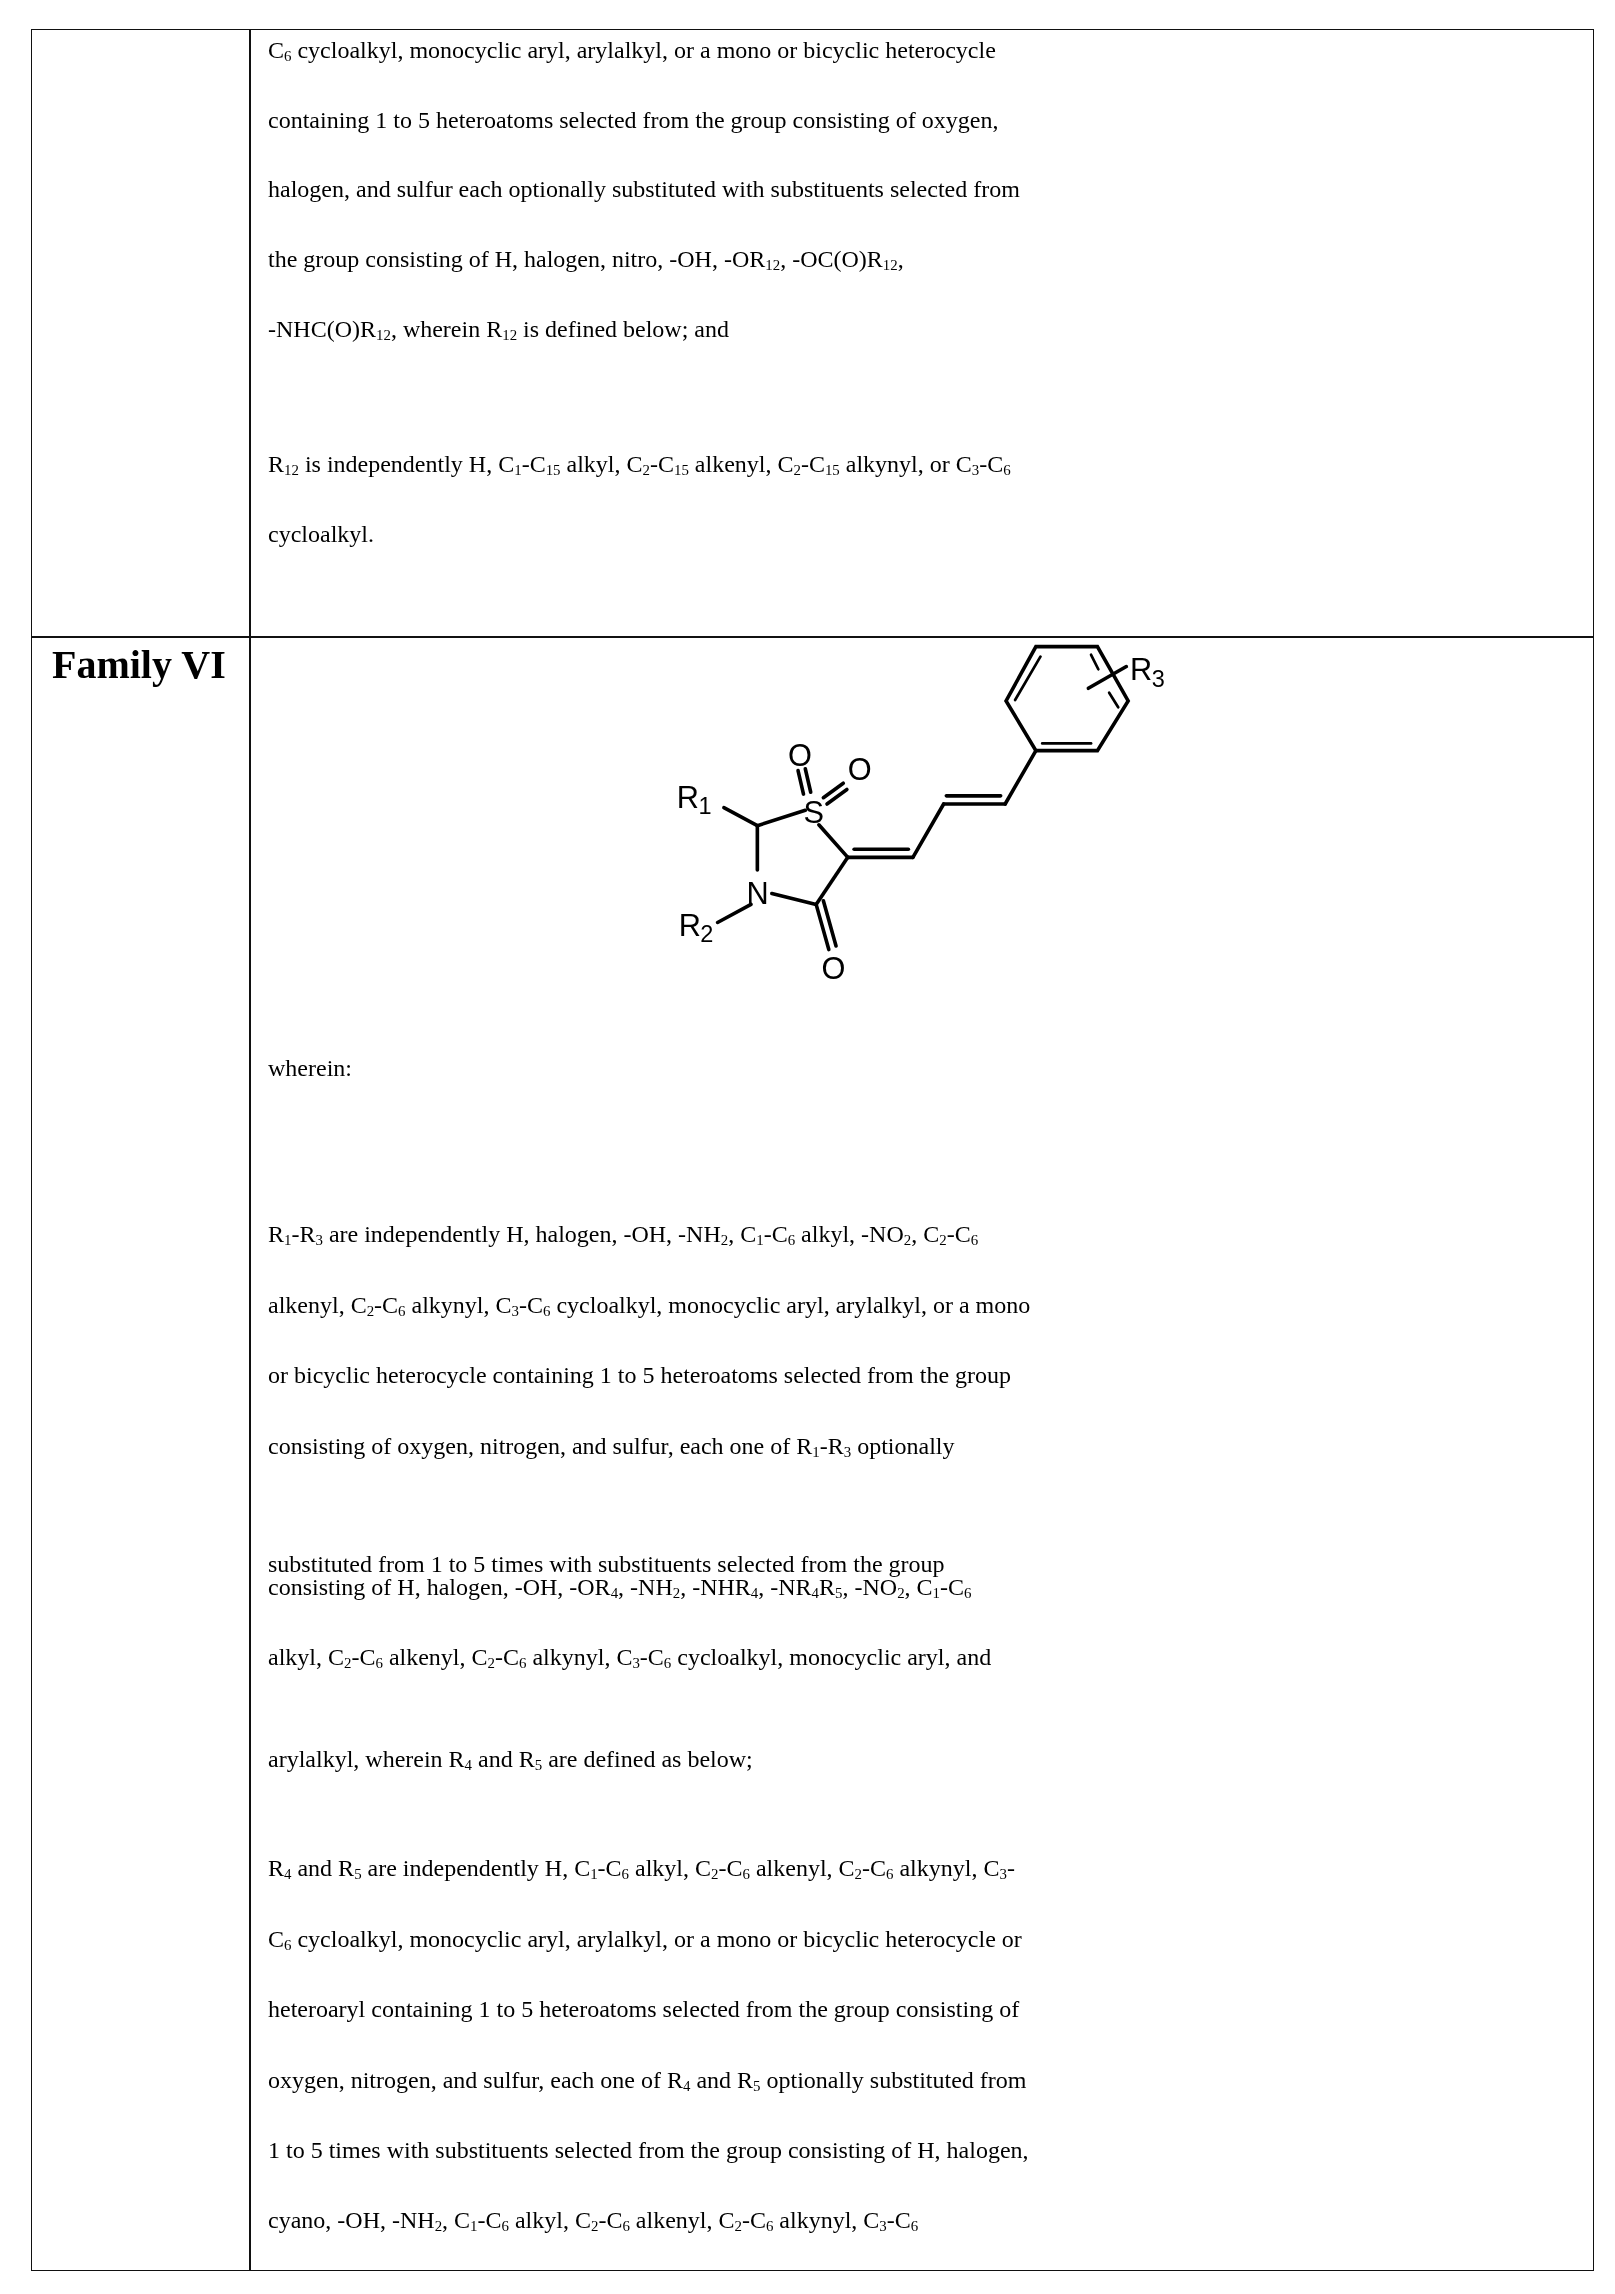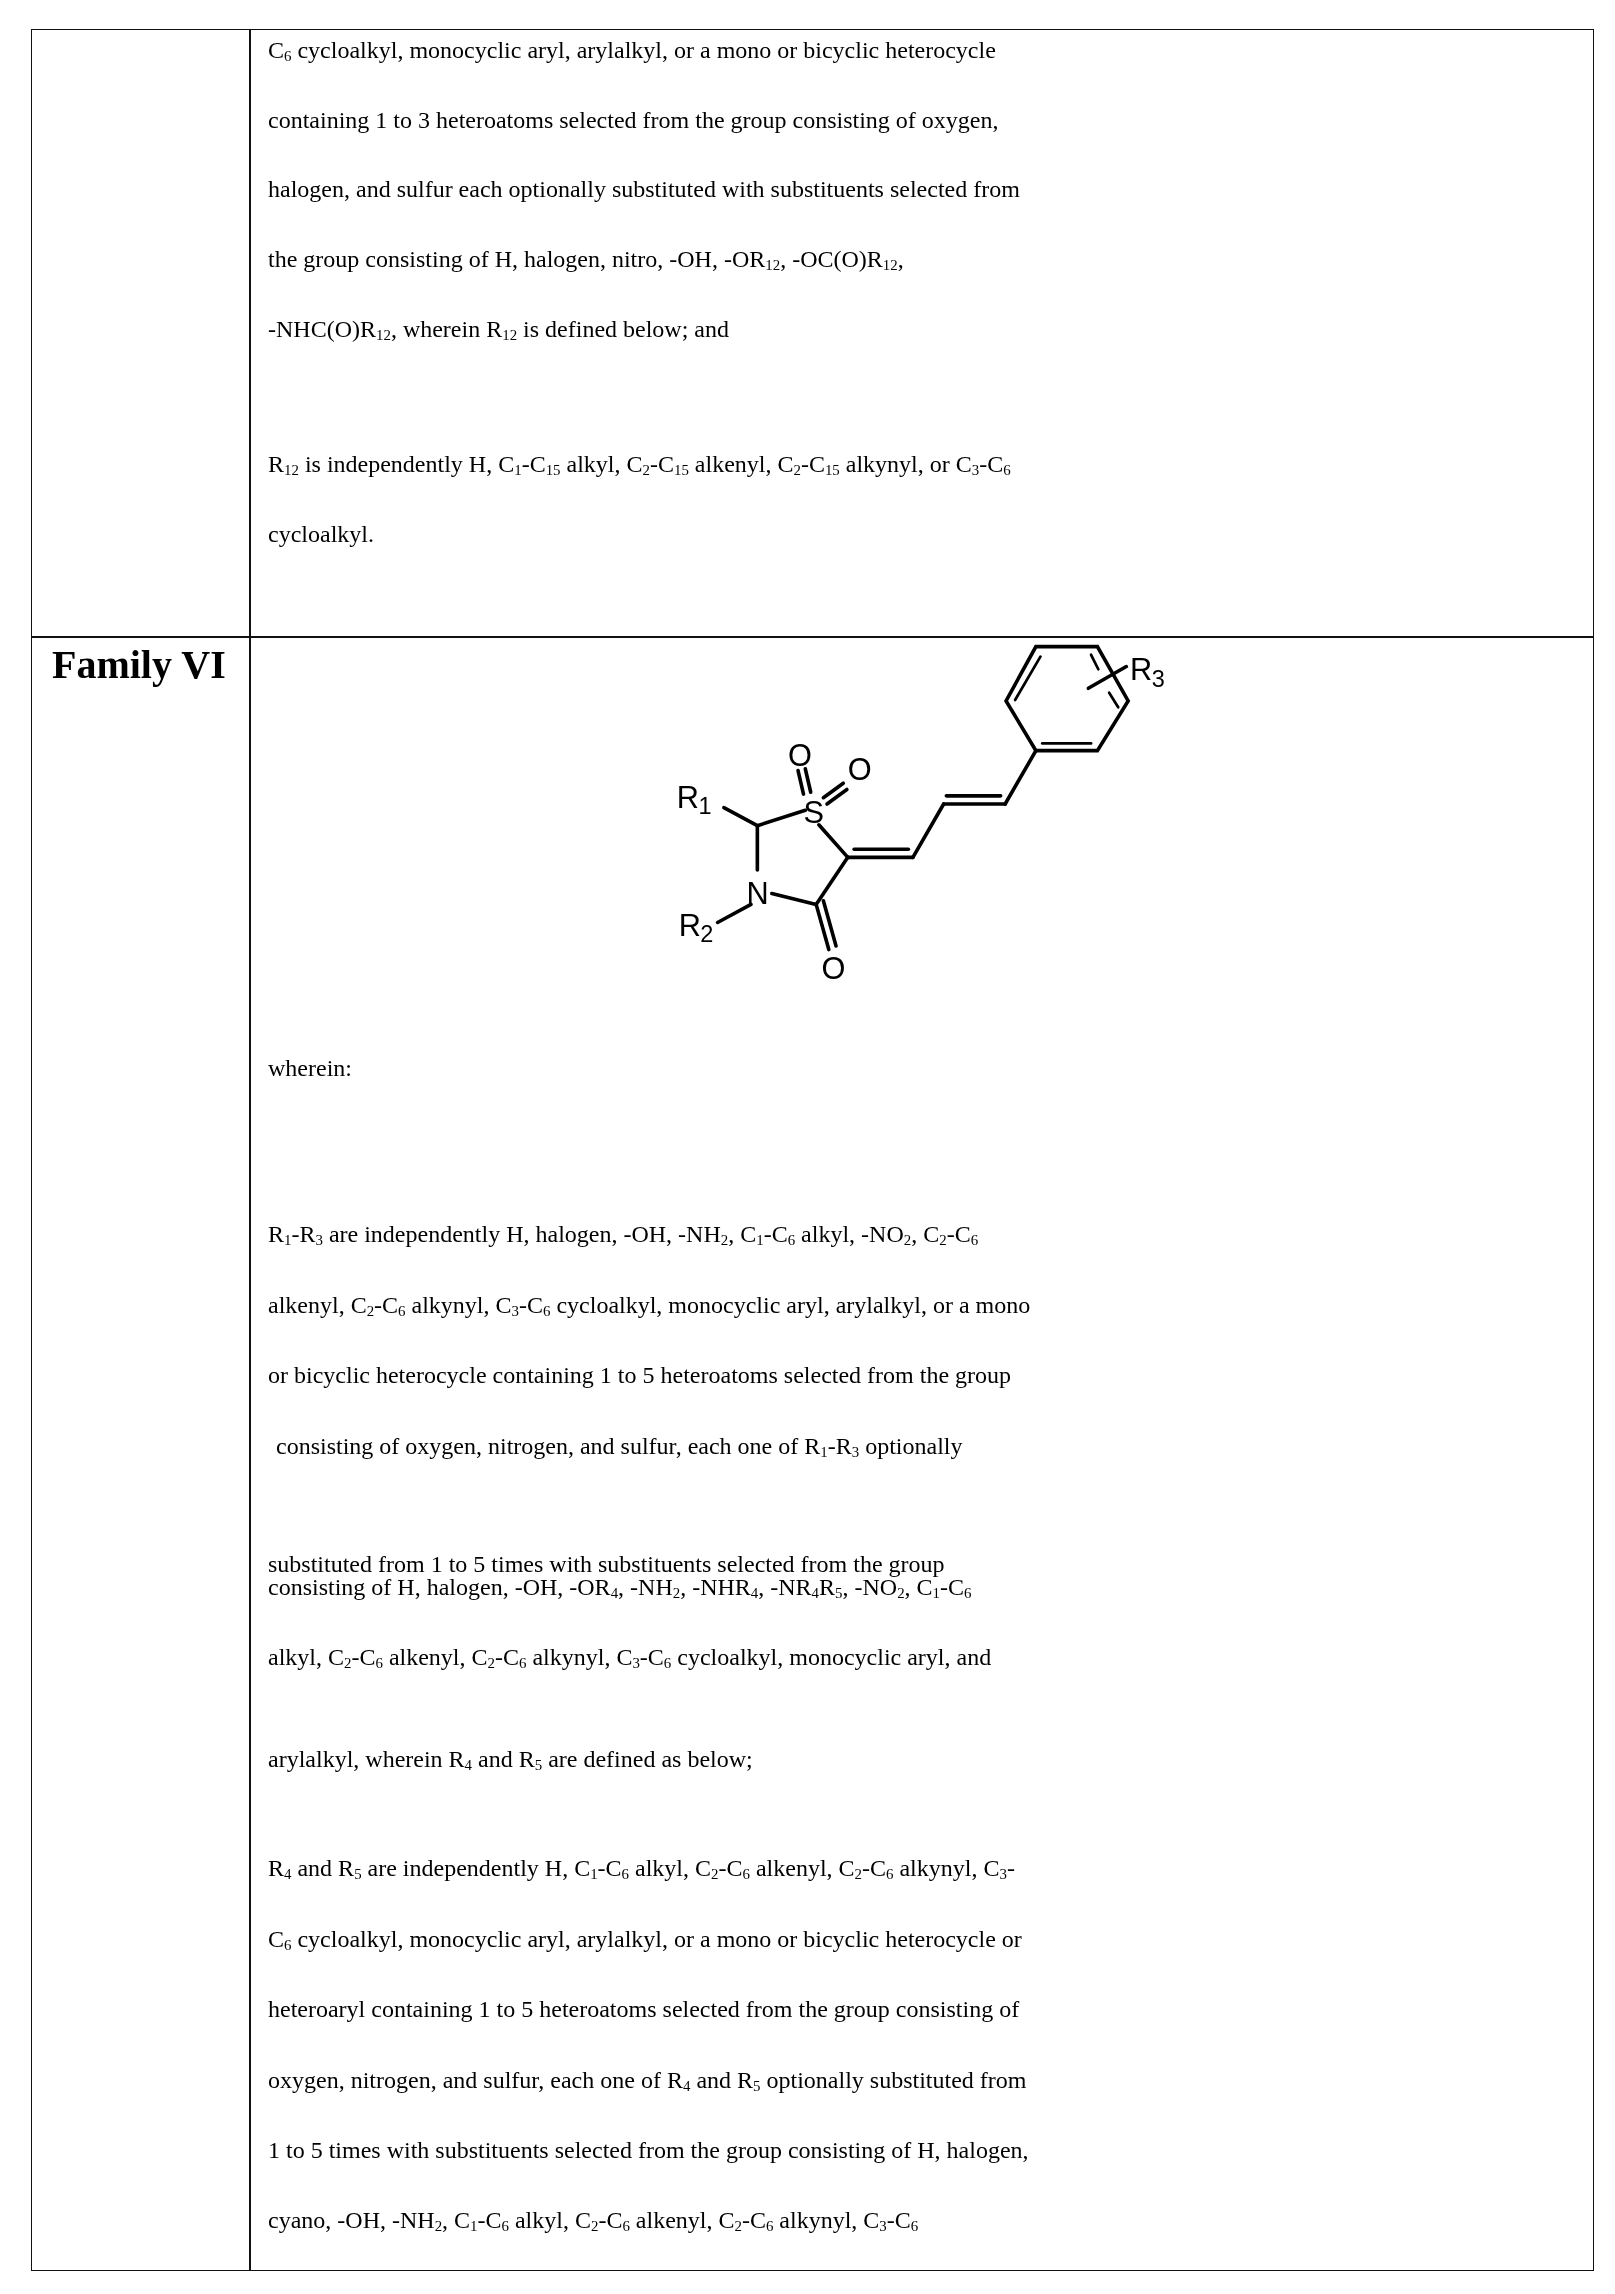--- a/index.html
+++ b/index.html
@@ -17,21 +17,21 @@
 </style>
 </head>
 <body>
 
 <div class="tbl"></div>
 <div class="vline" style="left:249px; top:29px; height:2242px;"></div>
 <div class="hline" style="top:636px;"></div>
 
 <div>
   <div class="line" style="top:38px;">C<sub>6</sub> cycloalkyl, monocyclic aryl, arylalkyl, or a mono or bicyclic heterocycle</div>
-  <div class="line" style="top:108px;">containing 1 to 3 heteroatoms selected from the group consisting of oxygen,</div>
+  <div class="line" style="top:108px;">containing 1 to 5 heteroatoms selected from the group consisting of oxygen,</div>
   <div class="line" style="top:177px;">halogen, and sulfur each optionally substituted with substituents selected from</div>
   <div class="line" style="top:247px;">the group consisting of H, halogen, nitro, -OH, -OR<sub>12</sub>, -OC(O)R<sub>12</sub>,</div>
   <div class="line" style="top:317px;">-NHC(O)R<sub>12</sub>, wherein R<sub>12</sub> is defined below; and</div>
   <div class="line" style="top:452px;">R<sub>12</sub> is independently H, C<sub>1</sub>-C<sub>15</sub> alkyl, C<sub>2</sub>-C<sub>15</sub> alkenyl, C<sub>2</sub>-C<sub>15</sub> alkynyl, or C<sub>3</sub>-C<sub>6</sub></div>
   <div class="line" style="top:522px;">cycloalkyl.</div>
 </div>
 
 <div>
   <div class="label" style="left:52px; top:645px;">Family VI</div>
 
@@ -84,21 +84,21 @@
       <text x="908" y="1082">O</text>
       <text x="1249" y="752">R</text>
       <text x="1273" y="760" font-size="26">3</text>
     </g>
   </svg>
 
   <div class="line" style="top:1056px;">wherein:</div>
   <div class="line" style="top:1222px;">R<sub>1</sub>-R<sub>3</sub> are independently H, halogen, -OH, -NH<sub>2</sub>, C<sub>1</sub>-C<sub>6</sub> alkyl, -NO<sub>2</sub>, C<sub>2</sub>-C<sub>6</sub></div>
   <div class="line" style="top:1293px;">alkenyl, C<sub>2</sub>-C<sub>6</sub> alkynyl, C<sub>3</sub>-C<sub>6</sub> cycloalkyl, monocyclic aryl, arylalkyl, or a mono</div>
   <div class="line" style="top:1363px;">or bicyclic heterocycle containing 1 to 5 heteroatoms selected from the group</div>
-  <div class="line" style="top:1434px;margin-left:8px;">consisting of oxygen, nitrogen, and sulfur, each one of R<sub>1</sub>-R<sub>3</sub> optionally</div>
+  <div class="line" style="top:1434px;">consisting of oxygen, nitrogen, and sulfur, each one of R<sub>1</sub>-R<sub>3</sub> optionally</div>
   <div class="line" style="top:1504px;margin-top:48px;">substituted from 1 to 5 times with substituents selected from the group</div>
   <div class="line" style="top:1575px;">consisting of H, halogen, -OH, -OR<sub>4</sub>, -NH<sub>2</sub>, -NHR<sub>4</sub>, -NR<sub>4</sub>R<sub>5</sub>, -NO<sub>2</sub>, C<sub>1</sub>-C<sub>6</sub></div>
   <div class="line" style="top:1645px;">alkyl, C<sub>2</sub>-C<sub>6</sub> alkenyl, C<sub>2</sub>-C<sub>6</sub> alkynyl, C<sub>3</sub>-C<sub>6</sub> cycloalkyl, monocyclic aryl, and</div>
   <div class="line" style="top:1747px;">arylalkyl, wherein R<sub>4</sub> and R<sub>5</sub> are defined as below;</div>
   <div class="line" style="top:1856px;">R<sub>4</sub> and R<sub>5</sub> are independently H, C<sub>1</sub>-C<sub>6</sub> alkyl, C<sub>2</sub>-C<sub>6</sub> alkenyl, C<sub>2</sub>-C<sub>6</sub> alkynyl, C<sub>3</sub>-</div>
   <div class="line" style="top:1927px;">C<sub>6</sub> cycloalkyl, monocyclic aryl, arylalkyl, or a mono or bicyclic heterocycle or</div>
   <div class="line" style="top:1997px;">heteroaryl containing 1 to 5 heteroatoms selected from the group consisting of</div>
   <div class="line" style="top:2068px;">oxygen, nitrogen, and sulfur, each one of R<sub>4</sub> and R<sub>5</sub> optionally substituted from</div>
   <div class="line" style="top:2138px;font-family:Liberation Serif, serif;">1 to 5 times with substituents selected from the group consisting of H, halogen,</div>
   <div class="line" style="top:2208px;">cyano, -OH, -NH<sub>2</sub>, C<sub>1</sub>-C<sub>6</sub> alkyl, C<sub>2</sub>-C<sub>6</sub> alkenyl, C<sub>2</sub>-C<sub>6</sub> alkynyl, C<sub>3</sub>-C<sub>6</sub></div>

